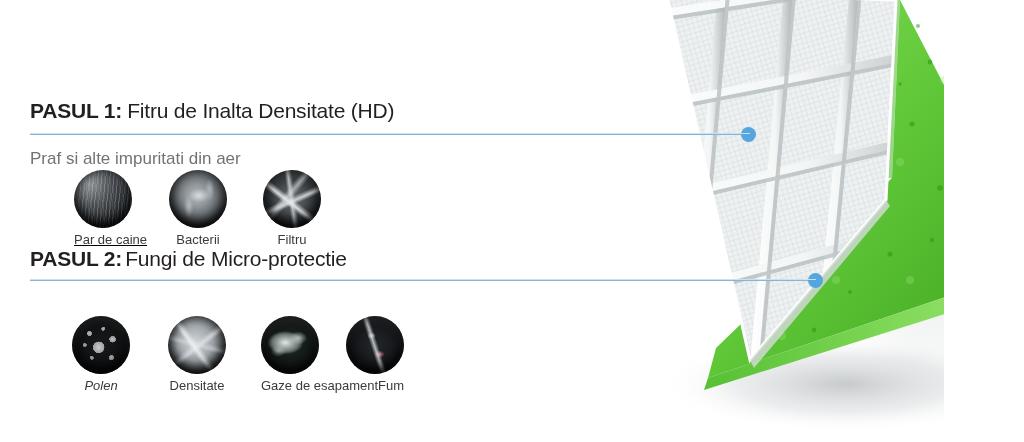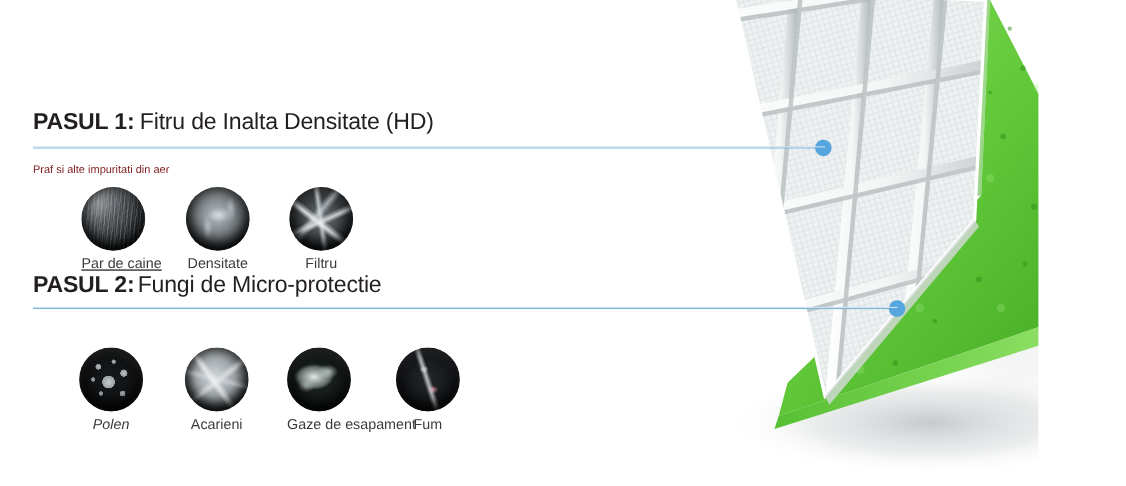--- a/index.html
+++ b/index.html
@@ -45,22 +45,22 @@
     left: 0;
     height: 1px;
     background: #cfe0ec;
   }
   #rule-1 { top: 33px; width: 720px; }
   #rule-2 { top: 31px; width: 786px; }
 
   .step-sub {
     position: absolute;
     left: 0;
-    font-size: 10px;
-    color: #7f1d1d;
+    font-size: 17px;
+    color: #737373;
     white-space: nowrap;
     line-height: 1;
   }
   #sub-1 { top: 50px; }
   #sub-2 { top: 47px; }
 
   
   .chip-row { position: absolute; left: 0; }
   #chips-1 { top: 70px; }
   #chips-2 { top: 68px; }
@@ -322,21 +322,21 @@
     <div class="rule" id="rule-1"></div>
     <div class="step-sub" id="sub-1">Praf si alte impuritati din aer</div>
 
     <div class="chip-row" id="chips-1">
       <div class="chip" style="left:44px; width:58px;text-decoration:underline;">
         <div class="chip-disc tex-hair"></div>
         <div class="chip-label">Par de caine</div>
       </div>
       <div class="chip" style="left:139px; width:58px;">
         <div class="chip-disc tex-mite"></div>
-        <div class="chip-label">Densitate</div>
+        <div class="chip-label">Bacterii</div>
       </div>
       <div class="chip" style="left:233px; width:58px;">
         <div class="chip-disc tex-fungi"></div>
         <div class="chip-label">Filtru</div>
       </div>
     </div>
   </div>
 
   <div class="step-block" id="step-2">
     <div class="step-heading">
@@ -344,26 +344,26 @@
     </div>
     <div class="rule" id="rule-2"></div>
 
     <div class="chip-row" id="chips-2">
       <div class="chip" style="left:42px; width:58px;font-style:italic;">
         <div class="chip-disc tex-pollen"></div>
         <div class="chip-label">Polen</div>
       </div>
       <div class="chip" style="left:138px; width:58px;">
         <div class="chip-disc tex-bacteria"></div>
-        <div class="chip-label">Acarieni</div>
+        <div class="chip-label">Densitate</div>
       </div>
       <div class="chip" style="left:231px; width:58px;">
         <div class="chip-disc tex-exhaust"></div>
         <div class="chip-label">Gaze de esapament</div>
       </div>
-      <div class="chip" style="left:330px; width:58px;">
+      <div class="chip" style="left:316px; width:58px;text-align:right;">
         <div class="chip-disc tex-smoke"></div>
         <div class="chip-label">Fum</div>
       </div>
     </div>
   </div>
 
 </div>
 
 </body></html>

